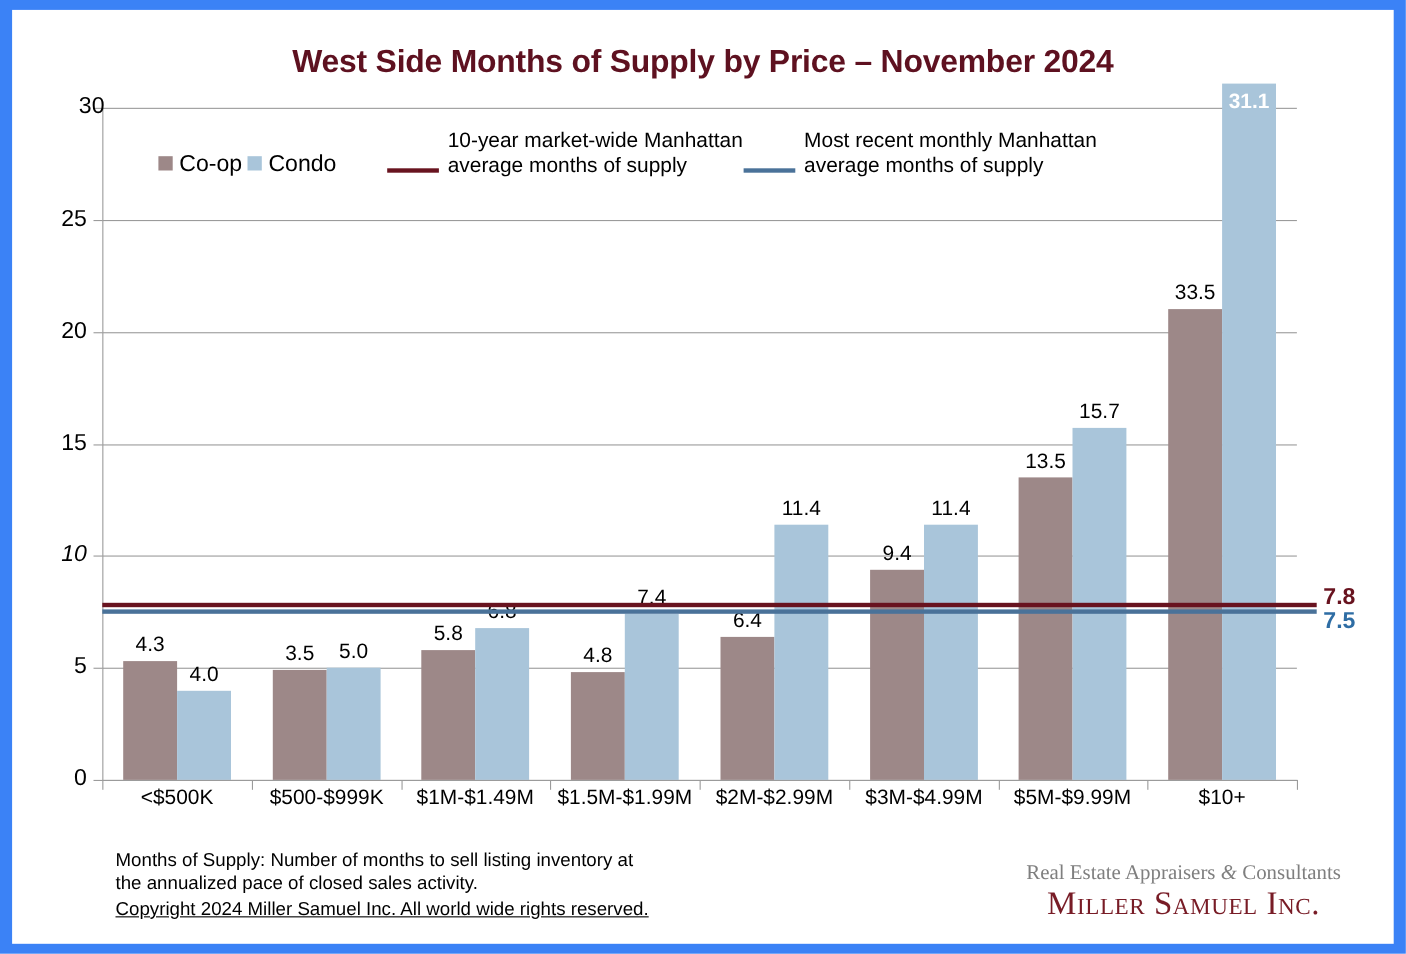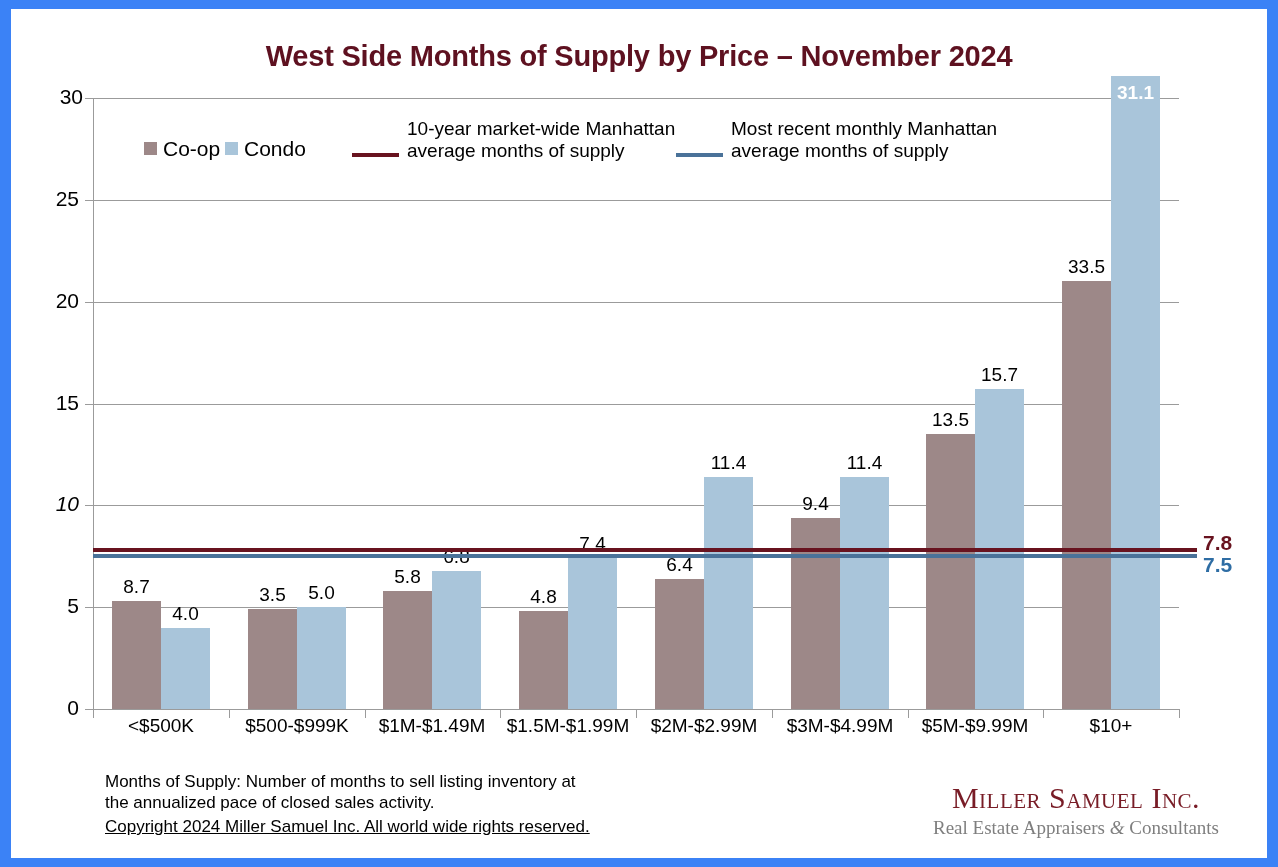--- a/index.html
+++ b/index.html
@@ -240,26 +240,26 @@
         <div class="ylabel" style="left: 8px; top: 585px;">5</div>
         <div class="ytick-mark" style="top: 496px;"></div>
         <div class="ylabel" style="left: 8px; top: 483px; font-style: italic;">10</div>
         <div class="ytick-mark" style="top: 395px;"></div>
         <div class="ylabel" style="left: 8px; top: 382px;">15</div>
         <div class="ytick-mark" style="top: 293px;"></div>
         <div class="ylabel" style="left: 8px; top: 280px;">20</div>
         <div class="ytick-mark" style="top: 191px;"></div>
         <div class="ylabel" style="left: 8px; top: 178px;">25</div>
         <div class="ytick-mark" style="top: 89px;"></div>
-        <div class="ylabel" style="left: 12px; top: 76px;">30</div>
+        <div class="ylabel" style="left: 24px; top: 76px;">30</div>
       </div>
 
     <div id="bars">
         <div class="bar coop" style="left: 101px; width: 49px; top: 592px; height: 108px; bottom: auto;"></div>
-        <div class="bar-label" style="left: 83px; width: 85px; top: 567px;">8.7</div>
+        <div class="bar-label" style="left: 83px; width: 85px; top: 567px;">4.3</div>
         <div class="bar coop" style="left: 237px; width: 49px; top: 600px; height: 100px; bottom: auto;"></div>
         <div class="bar-label" style="left: 219px; width: 85px; top: 575px;">3.5</div>
         <div class="bar coop" style="left: 372px; width: 49px; top: 582px; height: 118px; bottom: auto;"></div>
         <div class="bar-label" style="left: 354px; width: 85px; top: 557px;">5.8</div>
         <div class="bar coop" style="left: 508px; width: 49px; top: 602px; height: 98px; bottom: auto;"></div>
         <div class="bar-label" style="left: 490px; width: 85px; top: 577px;">4.8</div>
         <div class="bar coop" style="left: 644px; width: 49px; top: 570px; height: 130px; bottom: auto;"></div>
         <div class="bar-label" style="left: 626px; width: 85px; top: 545px;">6.4</div>
         <div class="bar coop" style="left: 780px; width: 49px; top: 509px; height: 191px; bottom: auto;"></div>
         <div class="bar-label" style="left: 762px; width: 85px; top: 484px;">9.4</div>
@@ -333,18 +333,18 @@
         <div>Most recent monthly Manhattan</div>
         <div>average months of supply</div>
       </div>
     </div>
 
     <div id="note">Months of Supply: Number of months to sell listing inventory at
 the annualized pace of closed sales activity.</div>
     <div id="copyright">Copyright 2024 Miller Samuel Inc.  All world wide rights reserved.</div>
 
     <div id="logo">
+      <div id="logo-sub"><span>Real Estate Appraisers </span><span class="amp">&amp;</span><span> Consultants</span></div>
       <div id="logo-main">Miller Samuel Inc.</div>
-      <div id="logo-sub"><span>Real Estate Appraisers </span><span class="amp">&amp;</span><span> Consultants</span></div>
     </div>
 
   </div>
 </div>
 
 </body></html>

